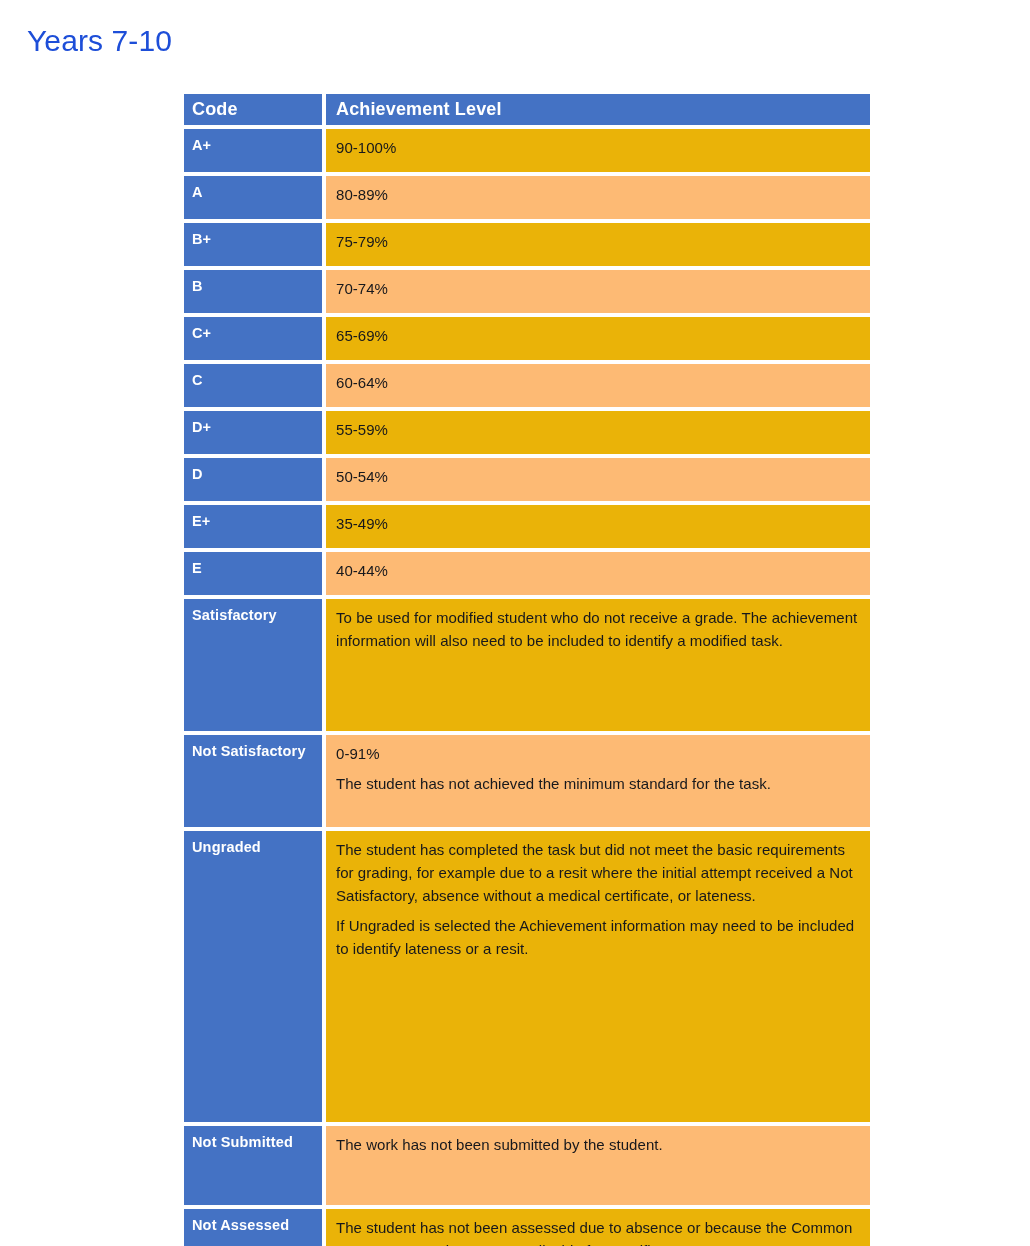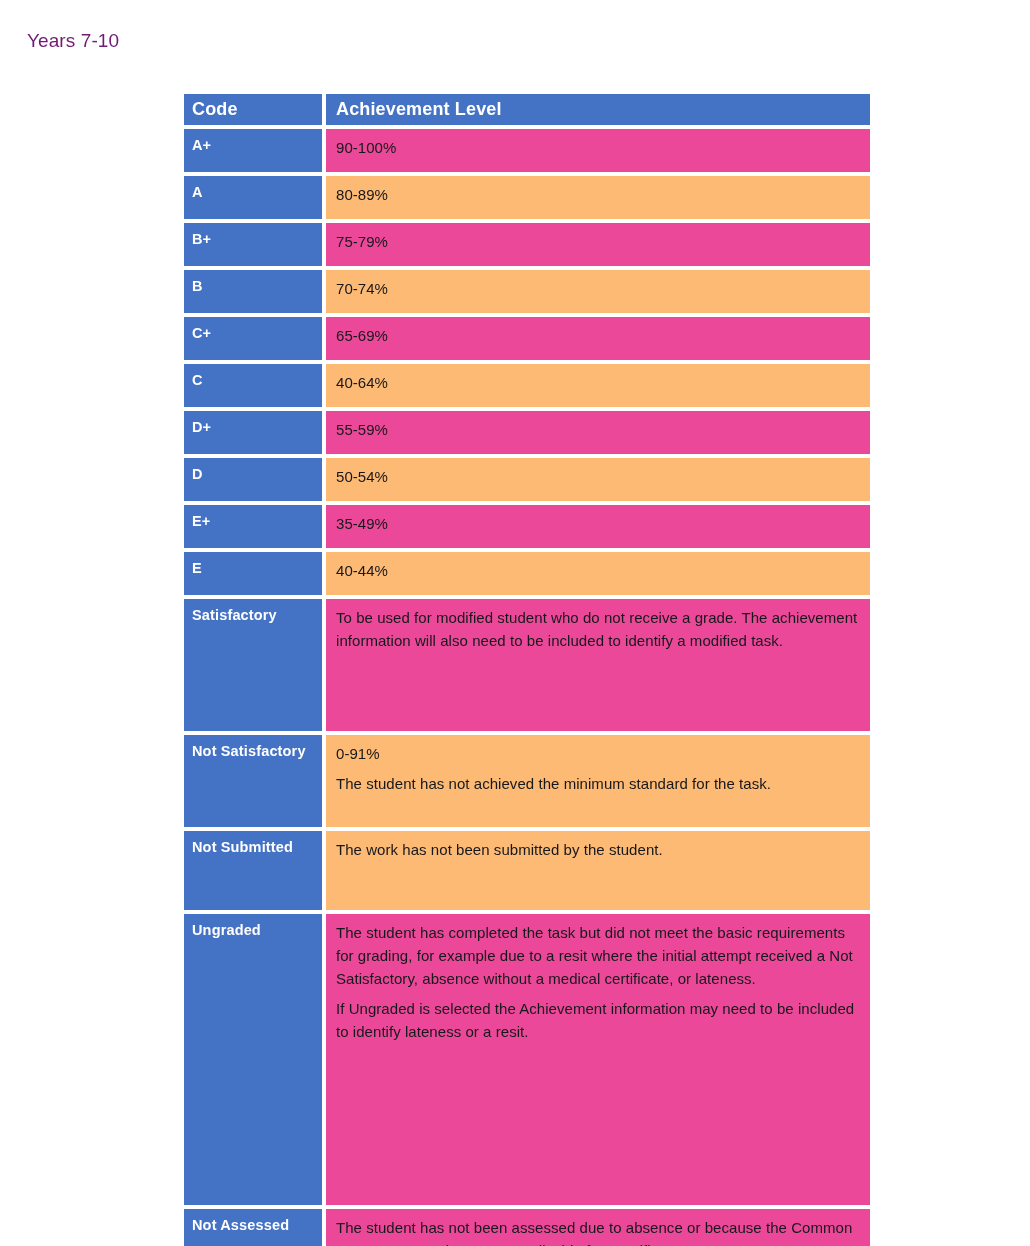--- a/index.html
+++ b/index.html
@@ -20,23 +20,23 @@
     position: relative;
     width: 1030px;
     height: 1246px;
   }
 
   
   .page-title {
     position: absolute;
     left: 27px;
     top: 26px;
-    font-size: 19px;
+    font-size: 30px;
     line-height: 30px;
-    color: #701a75;
+    color: #1d4ed8;
     font-weight: 400;
     letter-spacing: 0.1px;
     white-space: nowrap;
   }
 
   
   .grade-table {
     position: absolute;
     left: 184px;
     top: 94px;
@@ -56,21 +56,21 @@
     background: #4472C4;
     color: #ffffff;
     font-weight: bold;
     font-size: 14.5px;
     line-height: 17px;
     padding: 8px 0 8px 8px !important;
     letter-spacing: 0.15px;
   }
   
   .cell-level {
-    background: #ec4899;
+    background: #eab308;
     color: #17181c;
     font-size: 15px;
     line-height: 23px;
     padding: 7px 12px 7px 10px !important;
     letter-spacing: 0.05px;
   }
   .cell-level.alt {
     background: #fdba74;
   }
 
@@ -133,21 +133,21 @@
         <tr class="row-data">
           <td class="cell-code h-grade">B</td>
           <td class="cell-level alt">70-74%</td>
         </tr>
         <tr class="row-data">
           <td class="cell-code h-grade">C+</td>
           <td class="cell-level">65-69%</td>
         </tr>
         <tr class="row-data">
           <td class="cell-code h-grade">C</td>
-          <td class="cell-level alt">40-64%</td>
+          <td class="cell-level alt">60-64%</td>
         </tr>
         <tr class="row-data">
           <td class="cell-code h-grade">D+</td>
           <td class="cell-level">55-59%</td>
         </tr>
         <tr class="row-data">
           <td class="cell-code h-grade">D</td>
           <td class="cell-level alt">50-54%</td>
         </tr>
         <tr class="row-data">
@@ -165,30 +165,30 @@
           </td>
         </tr>
         <tr class="row-data">
           <td class="cell-code h-notsat">Not Satisfactory</td>
           <td class="cell-level alt">
             <p>0-91%</p>
             <p>The student has not achieved the minimum standard for the task.</p>
           </td>
         </tr>
         <tr class="row-data">
-          <td class="cell-code h-notsub">Not Submitted</td>
-          <td class="cell-level alt">
-            <p>The work has not been submitted by the student.</p>
-          </td>
-        </tr>
-        <tr class="row-data">
           <td class="cell-code h-ungrad">Ungraded</td>
           <td class="cell-level">
             <p>The student has completed the task but did not meet the basic requirements for grading, for example due to a resit where the initial attempt received a Not Satisfactory, absence without a medical certificate, or lateness.</p>
             <p>If Ungraded is selected the Achievement information may need to be included to identify lateness or a resit.</p>
+          </td>
+        </tr>
+        <tr class="row-data">
+          <td class="cell-code h-notsub">Not Submitted</td>
+          <td class="cell-level alt">
+            <p>The work has not been submitted by the student.</p>
           </td>
         </tr>
         <tr class="row-data">
           <td class="cell-code h-notass">Not Assessed</td>
           <td class="cell-level">
             <p>The student has not been assessed due to absence or because the Common Assessment Task was not applicable for specific reasons.</p>
           </td>
         </tr>
       </tbody>
   </table>

